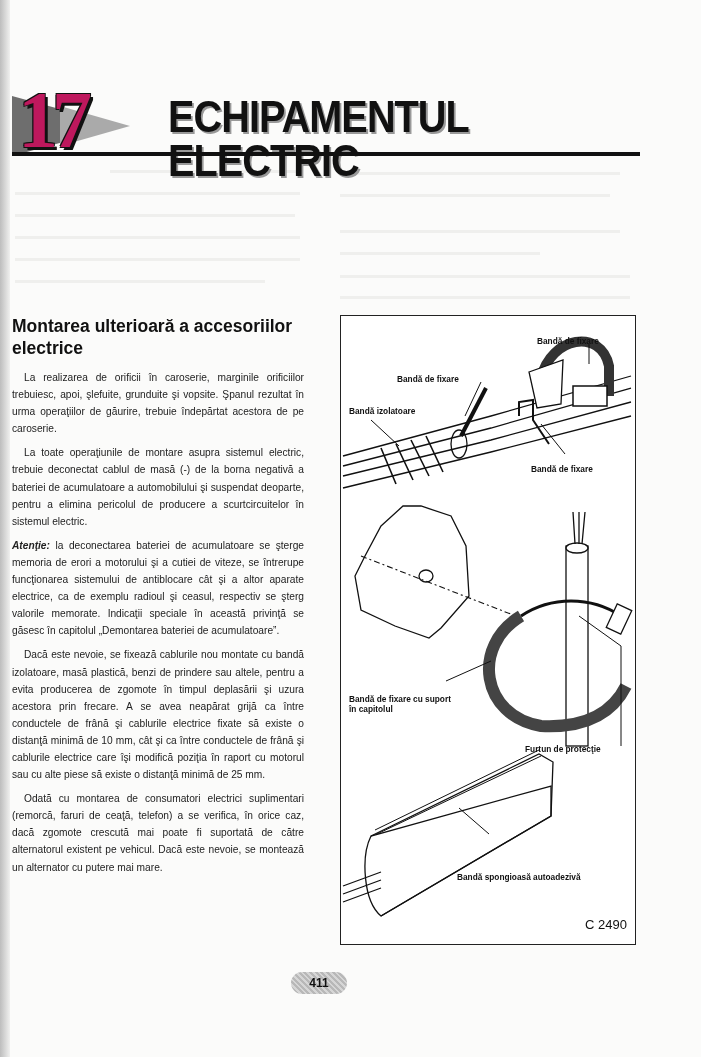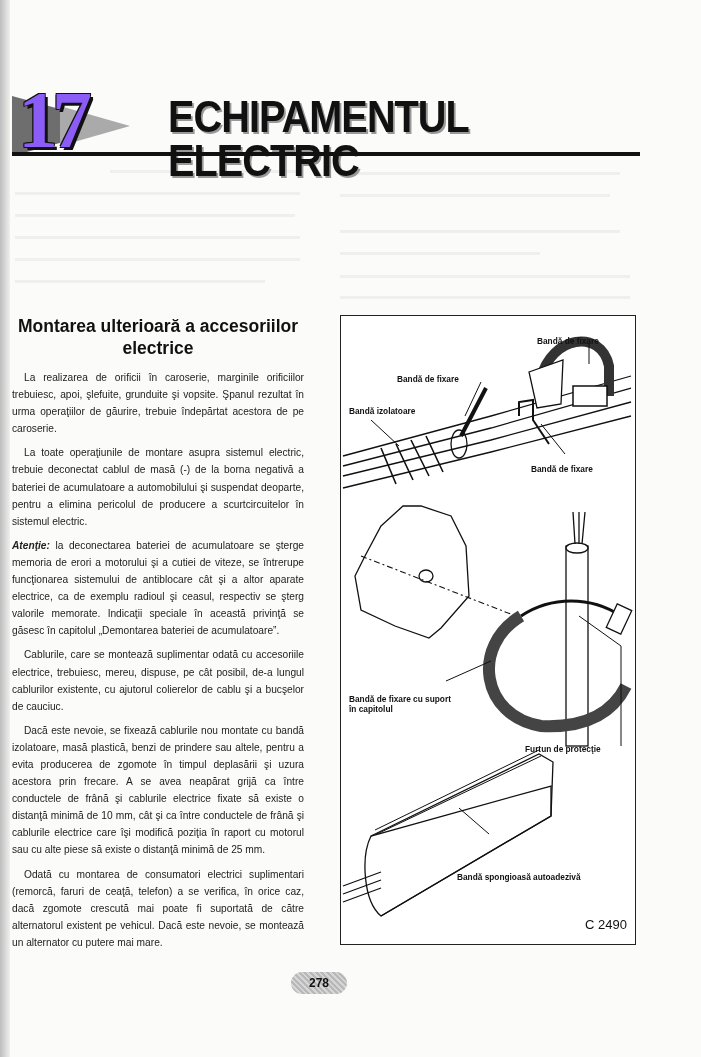--- a/index.html
+++ b/index.html
@@ -20,37 +20,37 @@
     border-left:110px solid #555;
     opacity:.85;
   }
   .chap-wedge2 {
     position:absolute; left:60px; top:106px; width:0; height:0;
     border-top:20px solid transparent; border-bottom:20px solid transparent;
     border-left:70px solid #aaa;
   }
   .chap-num {
     position:absolute; left:18px; top:80px; font-size:80px; font-weight:bold;
-    font-family:"Liberation Serif", serif; color:#8b5cf6; letter-spacing:-6px;
+    font-family:"Liberation Serif", serif; color:#be185d; letter-spacing:-6px;
     text-shadow:3px 3px 0 #111, -1px -1px 0 #111, 1px -1px 0 #111, -1px 1px 0 #111;
     line-height:1;
   }
   .chap-title {
     position:absolute; left:168px; top:95px; font-size:44px; font-weight:bold;
     letter-spacing:-1px; color:#111; transform:scaleX(0.9); transform-origin:left;
     text-shadow:2px 2px 0 #999;
     line-height:1;
   }
   .header-rule {
     position:absolute; left:12px; top:152px; width:628px; height:4px; background:#111;
   }
   
   .col-left { position:absolute; left:12px; top:315px; width:292px; }
   .section-title {
-    font-size:17.5px; font-weight:bold; line-height:22px; margin:0 0 10px 0; color:#111;text-align:center;
+    font-size:17.5px; font-weight:bold; line-height:22px; margin:0 0 10px 0; color:#111;
   }
   .para {
     font-size:10.2px; line-height:17.1px; text-align:justify; margin:0 0 7px 0;
     text-indent:12px; color:#222;
   }
   .para .em { font-weight:bold; font-style:italic; }
   
   .figure {
     position:absolute; left:340px; top:315px; width:296px; height:630px;
     border:1.5px solid #222; background:#fff; box-sizing:border-box;
@@ -93,21 +93,20 @@
   <div class="chap-num">17</div>
   <div class="chap-title">ECHIPAMENTUL ELECTRIC</div>
   <div class="header-rule"></div>
 </div>
 
 <div class="col-left">
   <h2 class="section-title">Montarea ulterioară a accesoriilor electrice</h2>
   <p class="para">La realizarea de orificii în caroserie, marginile orificiilor trebuiesc, apoi, şlefuite, grunduite şi vopsite. Şpanul rezultat în urma operaţiilor de găurire, trebuie îndepărtat acestora de pe caroserie.</p>
   <p class="para">La toate operaţiunile de montare asupra sistemul electric, trebuie deconectat cablul de masă (-) de la borna negativă a bateriei de acumulatoare a automobilului şi suspendat deoparte, pentru a elimina pericolul de producere a scurtcircuitelor în sistemul electric.</p>
   <p class="para" style="text-indent:0"><span class="em">Atenţie:</span><span> la deconectarea bateriei de acumulatoare se şterge memoria de erori a motorului şi a cutiei de viteze, se întrerupe funcţionarea sistemului de antiblocare cât şi a altor aparate electrice, ca de exemplu radioul şi ceasul, respectiv se şterg valorile memorate. Indicaţii speciale în această privinţă se găsesc în capitolul „Demontarea bateriei de acumulatoare”.</span></p>
-  <p class="para">Cablurile, care se montează suplimentar odată cu accesoriile electrice, trebuiesc, mereu, dispuse, pe cât posibil, de-a lungul cablurilor existente, cu ajutorul colierelor de cablu şi a bucşelor de cauciuc.</p>
   <p class="para">Dacă este nevoie, se fixează cablurile nou montate cu bandă izolatoare, masă plastică, benzi de prindere sau altele, pentru a evita producerea de zgomote în timpul deplasării şi uzura acestora prin frecare. A se avea neapărat grijă ca între conductele de frână şi cablurile electrice fixate să existe o distanţă minimă de 10 mm, cât şi ca între conductele de frână şi cablurile electrice care îşi modifică poziţia în raport cu motorul sau cu alte piese să existe o distanţă minimă de 25 mm.</p>
   <p class="para">Odată cu montarea de consumatori electrici suplimentari (remorcă, faruri de ceaţă, telefon) a se verifica, în orice caz, dacă zgomote crescută mai poate fi suportată de către alternatorul existent pe vehicul. Dacă este nevoie, se montează un alternator cu putere mai mare.</p>
 </div>
 
 <div class="figure">
   <svg class="fig-svg" width="296" height="630" viewBox="0 0 296 630" fill="none" stroke="#111" stroke-width="1.3">
 
     <path d="M2 140 L150 100 L290 60"></path>
     <path d="M2 150 L150 112 L290 72"></path>
     <path d="M2 160 L150 124 L290 86"></path>
@@ -157,13 +156,13 @@
   <div class="fig-label" style="left:190px;top:148px">Bandă de fixare</div>
   <div class="fig-label" style="left:8px;top:378px">
     <div>Bandă de fixare cu suport</div>
     <div>în capitolul</div>
   </div>
   <div class="fig-label" style="left:184px;top:428px">Furtun de protecţie</div>
   <div class="fig-label" style="left:116px;top:556px">Bandă spongioasă autoadezivă</div>
   <div class="fig-code">C 2490</div>
 </div>
 
-<div class="page-num">278</div>
+<div class="page-num">411</div>
 
 </body></html>

